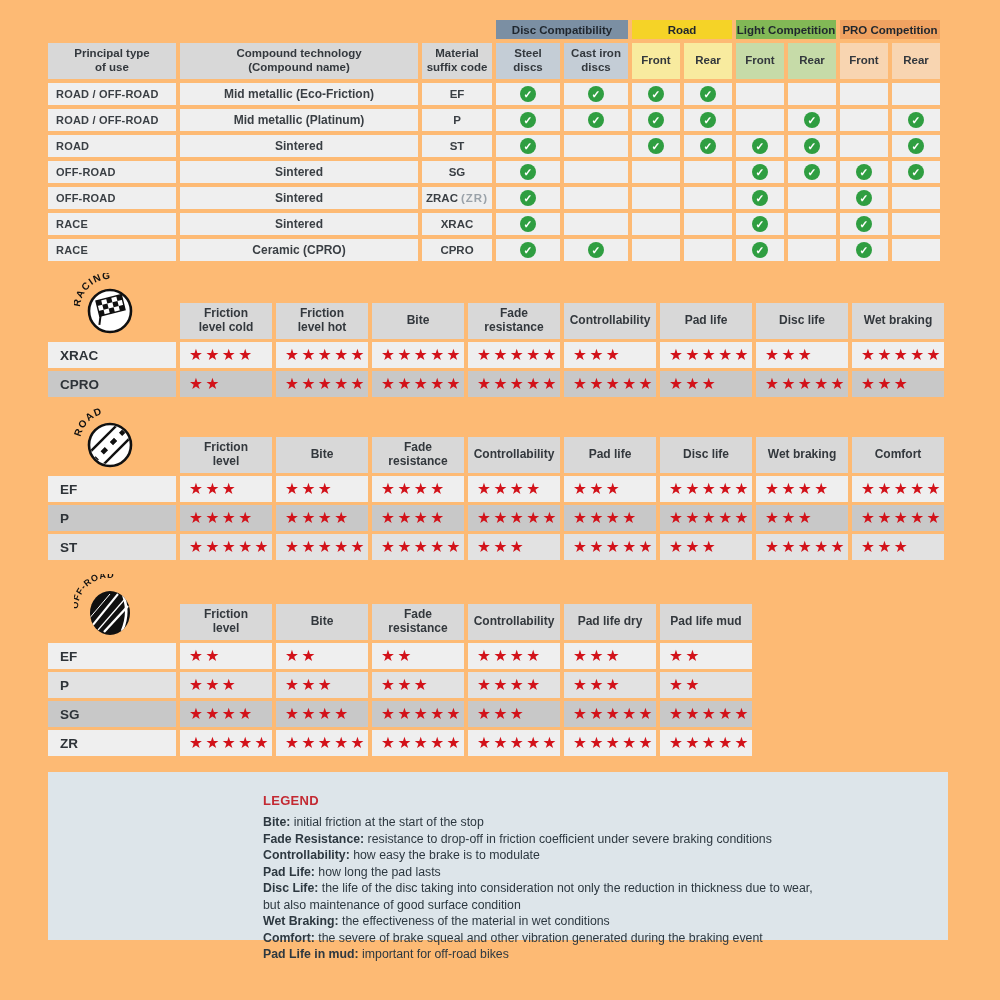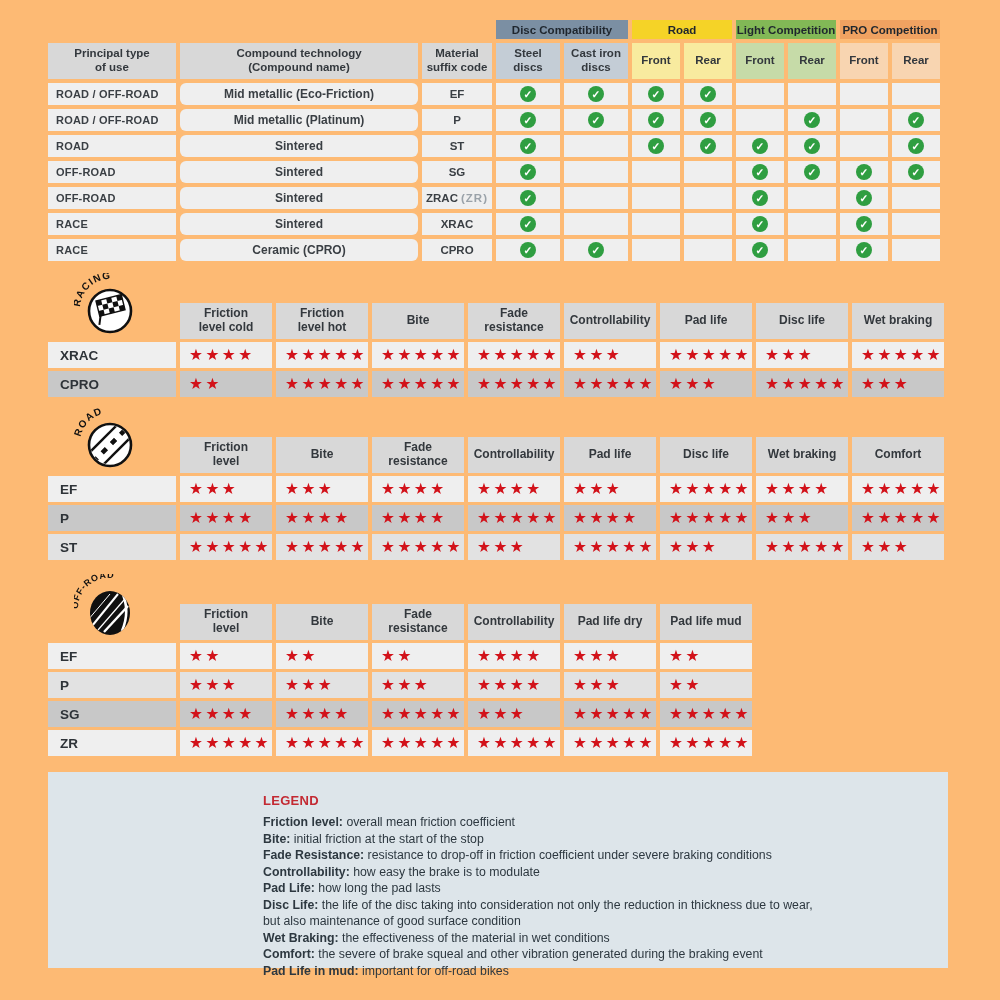--- a/index.html
+++ b/index.html
@@ -7,41 +7,41 @@
   .page { position:relative; width:1000px; height:1000px; background:#fdba74; overflow:hidden; box-sizing:border-box; padding:20px 0 0 48px; }
 
   
   .compat-grid { display:grid; grid-template-columns:128px 238px 70px 64px 64px 48px 48px 48px 48px 48px 48px; gap:4px; width:892px; }
   .span3 { grid-column:1 / 4; }
   .span2 { grid-column:span 2; }
   .group-head { height:19px; display:flex; align-items:center; justify-content:center; font-size:11.5px; font-weight:bold; color:#1f262e; }
   .col-head { background:var(--header-gray,#d8d8d8); min-height:36px; display:flex; align-items:center; justify-content:center; text-align:center; font-size:11.5px; font-weight:bold; line-height:1.18; padding:2px 3px; box-sizing:border-box; white-space:pre-line; color:#33383d; }
   .cell { background:var(--row-light,#efefef); height:22px; display:flex; align-items:center; justify-content:center; font-size:11.5px; }
   .cell.use  { font-weight:bold; font-size:11px; justify-content:flex-start; padding-left:8px; letter-spacing:.2px; }
-  .cell.tech { font-weight:600; font-size:12px;border-radius:6px; }
+  .cell.tech { font-weight:600; font-size:12px; }
   .cell.code { font-weight:bold; font-size:11.5px; }
   .code-suffix { color:#9aa2a9; font-weight:600; margin-left:3px; letter-spacing:1px; }
   .check { width:16px; height:16px; border-radius:50%; background:var(--check-green,#2f9e41); color:#fff; font-size:10.5px; font-weight:bold; display:flex; align-items:center; justify-content:center; line-height:1; }
 
   
   .rating-section { position:relative; margin-top:12px; }
   .rating-section.first { margin-top:14px; }
   .rating-section.gap { margin-top:16px; }
   .section-icon { position:absolute; left:26px; top:-2px; width:66px; height:66px; }
   .rating-grid { display:grid; gap:3px 4px; padding-top:28px; }
   .rate-head { background:var(--header-gray,#d8d8d8); height:36px; display:flex; align-items:center; justify-content:center; text-align:center; font-size:12px; font-weight:bold; line-height:1.15; color:#33383d; }
   .rate-cell { height:26px; display:flex; align-items:center; }
   .rate-cell.label { font-size:13.5px; font-weight:bold; padding-left:12px; box-sizing:border-box; color:#2e3338; }
   .rate-cell.stars { padding-left:9px; color:var(--star-red,#d2121a); font-size:15.5px; letter-spacing:2.5px; overflow:hidden; }
   .shade-light  { background:var(--row-light,#efefef); }
   .shade-medium { background:var(--row-medium,#e2e2e2); }
   .shade-dark   { background:var(--row-dark,#c8c8c8); }
 
   
-  .legend-panel { margin-top:16px; width:900px; height:196px; background:var(--legend-bg,#dde5ea); box-sizing:border-box; padding:21px 24px 0 215px; }
+  .legend-panel { margin-top:16px; width:900px; height:168px; background:var(--legend-bg,#dde5ea); box-sizing:border-box; padding:21px 24px 0 215px; }
   .legend-title { color:var(--legend-red,#c32a33); font-weight:bold; font-size:13px; margin-bottom:6px; letter-spacing:.3px; }
   .legend-line { font-size:12.3px; line-height:16.5px; color:#2d3840; }
   .legend-line b { color:#2d3840; }
 </style>
 </head>
 <body>
 
 <div class="page">
 
   <div class="compat-grid">
@@ -529,21 +529,20 @@
         </div>
         <div class="rate-cell stars shade-light">
           <span>★★★★★</span>
         </div>
       </div>
   </div>
 
   <div class="legend-panel">
     <div class="legend-title">LEGEND</div>
     <div>
-        <div class="legend-line"><b>Friction level:</b> <span>overall mean friction coefficient</span></div>
         <div class="legend-line"><b>Bite:</b> <span>initial friction at the start of the stop</span></div>
         <div class="legend-line"><b>Fade Resistance:</b> <span>resistance to drop-off in friction coefficient under severe braking conditions</span></div>
         <div class="legend-line"><b>Controllability:</b> <span>how easy the brake is to modulate</span></div>
         <div class="legend-line"><b>Pad Life:</b> <span>how long the pad lasts</span></div>
         <div class="legend-line"><b>Disc Life:</b> <span>the life of the disc taking into consideration not only the reduction in thickness due to wear,</span></div>
         <div class="legend-line"><span>but also maintenance of good surface condition</span></div>
         <div class="legend-line"><b>Wet Braking:</b> <span>the effectiveness of the material in wet conditions</span></div>
         <div class="legend-line"><b>Comfort:</b> <span>the severe of brake squeal and other vibration generated during the braking event</span></div>
         <div class="legend-line"><b>Pad Life in mud:</b> <span>important for off-road bikes</span></div>
       </div>

